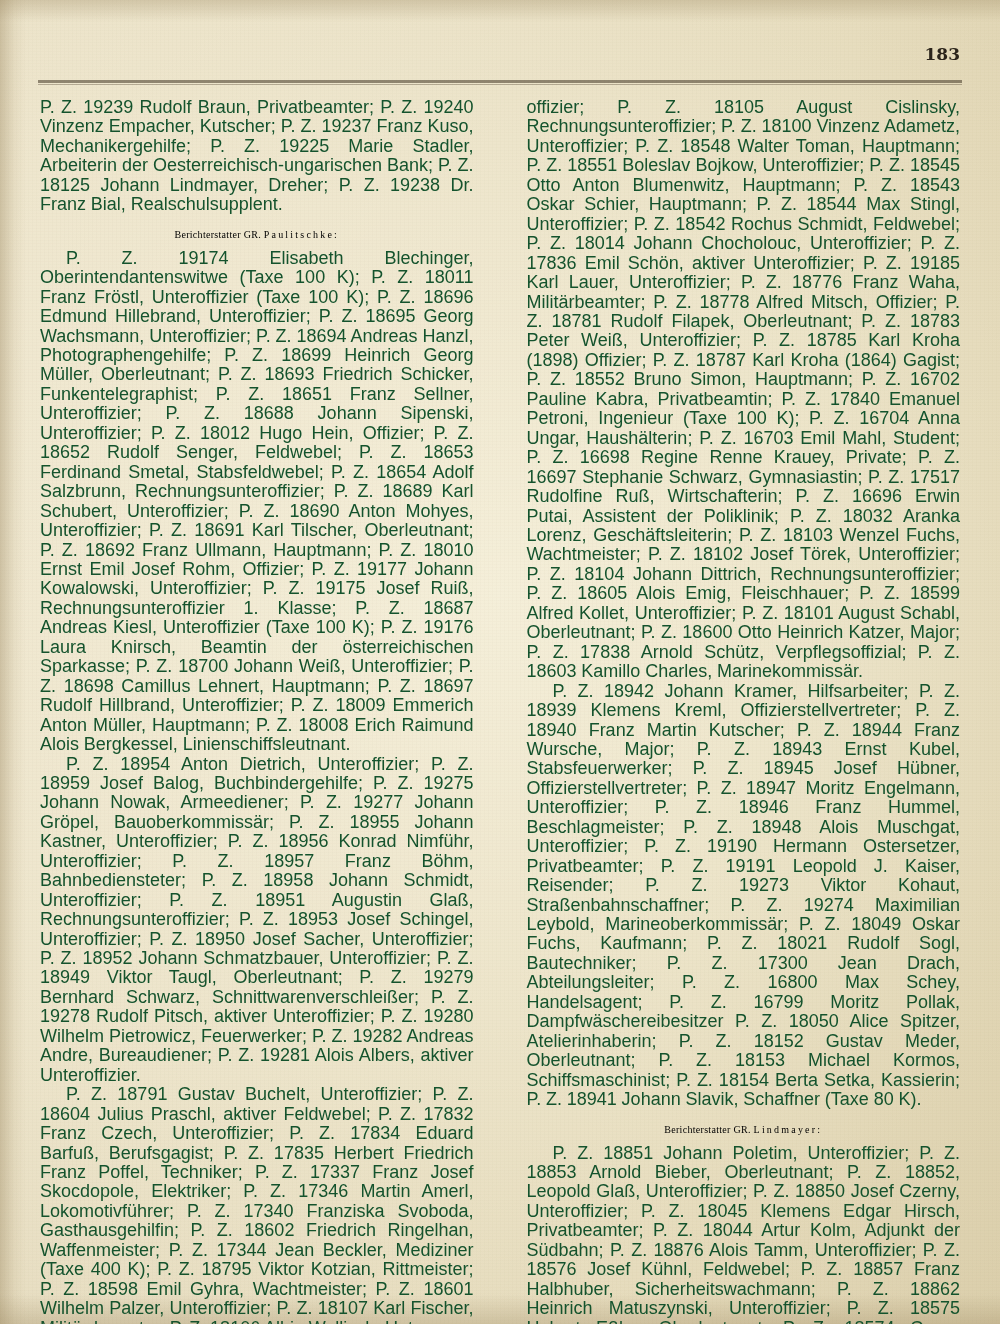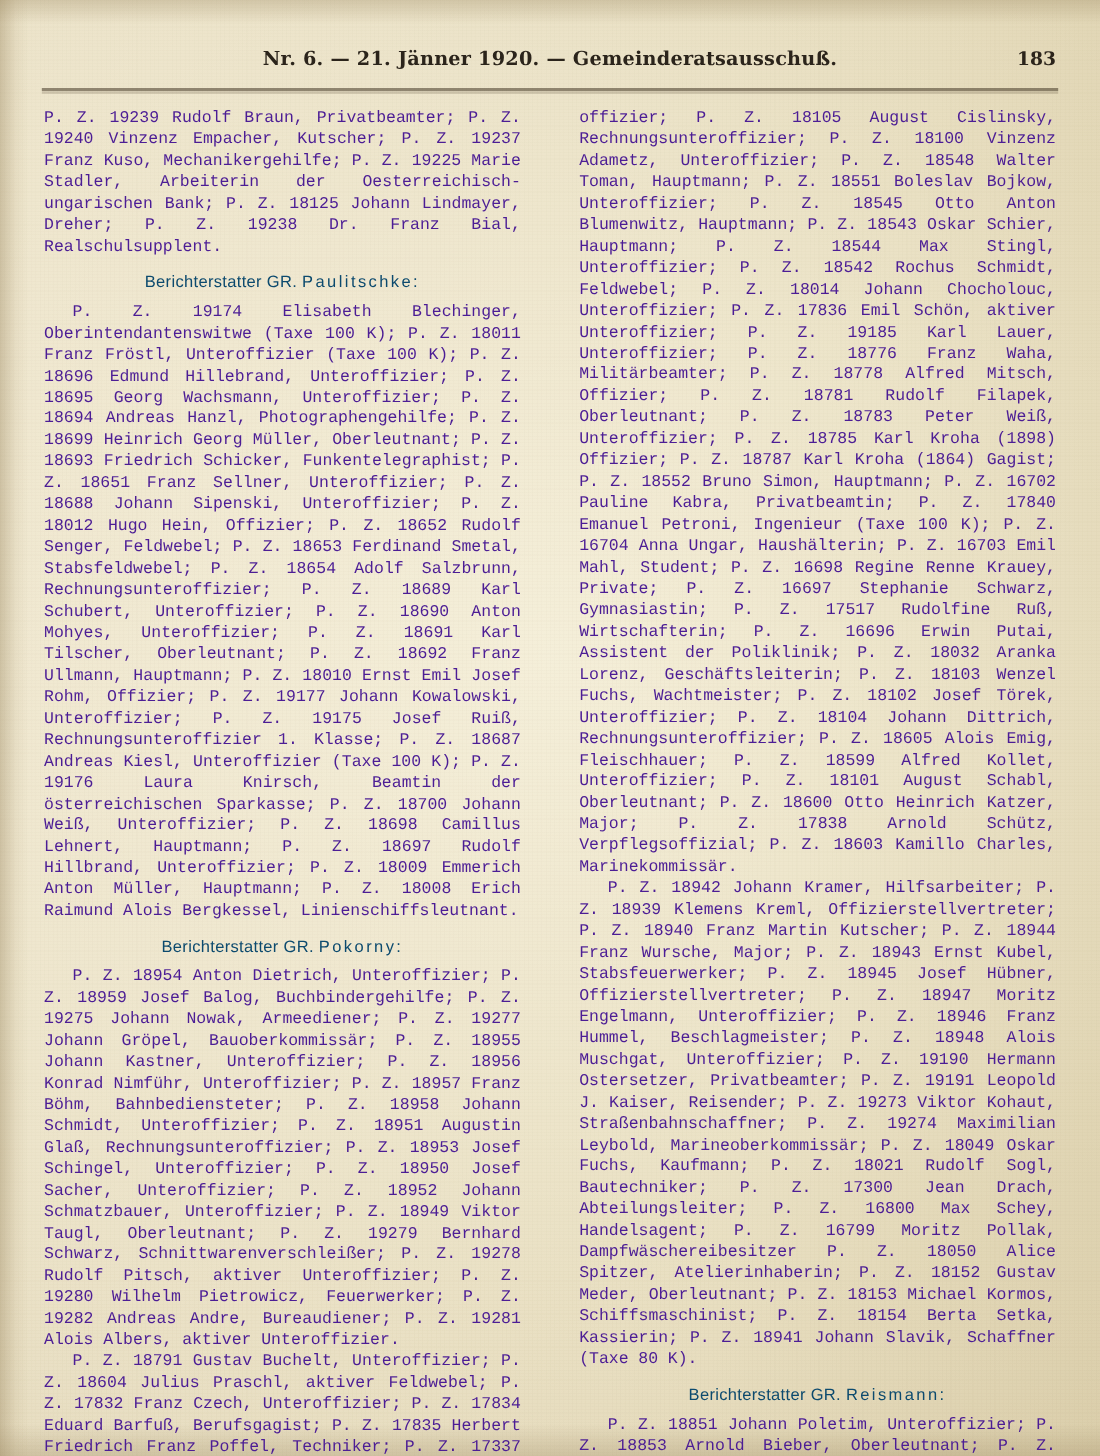--- a/index.html
+++ b/index.html
@@ -117,70 +117,68 @@
   .col {
     width: 447px;
     position: relative;
   }
   .col-rule {
     width: 1px;
     background: rgba(90,75,50,0.0);
   }
   p.para {
     margin: 0 0 0 0;
-    font-family: Liberation Mono, monospace;
-    font-size: 15px;
+    font-family: Liberation Sans, sans-serif;
+    font-size: 18px;
     line-height: 19.45px;
     text-align: justify;
     text-justify: inter-word;
     text-indent: 26px;
-    color: #4c1d95;
+    color: #14532d;
     hyphens: none;
     word-spacing: -0.2px;
   }
   p.para.noindent { text-indent: 0; }
   .subhead {
     margin: 14px 0 9px 0;
     text-align: center;
-    font-family: Liberation Sans, sans-serif;
-    font-size: 15px;
+    font-family: Liberation Serif, serif;
+    font-size: 10px;
     letter-spacing: 0.3px;
-    color: #0c4a6e;
+    color: #000000;
   }
   .subhead .spaced {
     letter-spacing: 2.2px;
   }
 </style>
 </head>
 <body>
 
 <div class="page"></div>
 <div class="edge-left"></div>
 <div class="edge-top"></div>
 <div class="edge-bottom"></div>
 
 <div class="content">
 
   <div class="header">
-    <div class="header-title">Nr. 6. — 21. Jänner 1920. — Gemeinderatsausschuß.</div>
     <div class="header-page">183</div>
   </div>
   <div class="header-rule"></div>
 
   <div class="columns">
     <div class="col" id="col-left">
         <p class="para noindent">P. Z. 19239 Rudolf Braun, Privatbeamter; P. Z. 19240 Vinzenz Empacher, Kutscher; P. Z. 19237 Franz Kuso, Mechanikergehilfe; P. Z. 19225 Marie Stadler, Arbeiterin der Oesterreichisch-ungarischen Bank; P. Z. 18125 Johann Lindmayer, Dreher; P. Z. 19238 Dr. Franz Bial, Realschulsupplent.</p>
         <div class="subhead"><span>Berichterstatter GR. </span><span class="spaced">Paulitschke:</span></div>
         <p class="para">P. Z. 19174 Elisabeth Blechinger, Oberintendantenswitwe (Taxe 100 K); P. Z. 18011 Franz Fröstl, Unteroffizier (Taxe 100 K); P. Z. 18696 Edmund Hillebrand, Unteroffizier; P. Z. 18695 Georg Wachsmann, Unteroffizier; P. Z. 18694 Andreas Hanzl, Photographengehilfe; P. Z. 18699 Heinrich Georg Müller, Oberleutnant; P. Z. 18693 Friedrich Schicker, Funkentelegraphist; P. Z. 18651 Franz Sellner, Unteroffizier; P. Z. 18688 Johann Sipenski, Unteroffizier; P. Z. 18012 Hugo Hein, Offizier; P. Z. 18652 Rudolf Senger, Feldwebel; P. Z. 18653 Ferdinand Smetal, Stabsfeldwebel; P. Z. 18654 Adolf Salzbrunn, Rechnungsunteroffizier; P. Z. 18689 Karl Schubert, Unteroffizier; P. Z. 18690 Anton Mohyes, Unteroffizier; P. Z. 18691 Karl Tilscher, Oberleutnant; P. Z. 18692 Franz Ullmann, Hauptmann; P. Z. 18010 Ernst Emil Josef Rohm, Offizier; P. Z. 19177 Johann Kowalowski, Unteroffizier; P. Z. 19175 Josef Ruiß, Rechnungsunteroffizier 1. Klasse; P. Z. 18687 Andreas Kiesl, Unteroffizier (Taxe 100 K); P. Z. 19176 Laura Knirsch, Beamtin der österreichischen Sparkasse; P. Z. 18700 Johann Weiß, Unteroffizier; P. Z. 18698 Camillus Lehnert, Hauptmann; P. Z. 18697 Rudolf Hillbrand, Unteroffizier; P. Z. 18009 Emmerich Anton Müller, Hauptmann; P. Z. 18008 Erich Raimund Alois Bergkessel, Linienschiffsleutnant.</p>
-        <div class="subhead"><span>Berichterstatter GR. </span><span class="spaced">Pokorny:</span></div>
         <p class="para">P. Z. 18954 Anton Dietrich, Unteroffizier; P. Z. 18959 Josef Balog, Buchbindergehilfe; P. Z. 19275 Johann Nowak, Armeediener; P. Z. 19277 Johann Gröpel, Bauoberkommissär; P. Z. 18955 Johann Kastner, Unteroffizier; P. Z. 18956 Konrad Nimführ, Unteroffizier; P. Z. 18957 Franz Böhm, Bahnbediensteter; P. Z. 18958 Johann Schmidt, Unteroffizier; P. Z. 18951 Augustin Glaß, Rechnungsunteroffizier; P. Z. 18953 Josef Schingel, Unteroffizier; P. Z. 18950 Josef Sacher, Unteroffizier; P. Z. 18952 Johann Schmatzbauer, Unteroffizier; P. Z. 18949 Viktor Taugl, Oberleutnant; P. Z. 19279 Bernhard Schwarz, Schnittwarenverschleißer; P. Z. 19278 Rudolf Pitsch, aktiver Unteroffizier; P. Z. 19280 Wilhelm Pietrowicz, Feuerwerker; P. Z. 19282 Andreas Andre, Bureaudiener; P. Z. 19281 Alois Albers, aktiver Unteroffizier.</p>
         <p class="para">P. Z. 18791 Gustav Buchelt, Unteroffizier; P. Z. 18604 Julius Praschl, aktiver Feldwebel; P. Z. 17832 Franz Czech, Unteroffizier; P. Z. 17834 Eduard Barfuß, Berufsgagist; P. Z. 17835 Herbert Friedrich Franz Poffel, Techniker; P. Z. 17337 Franz Josef Skocdopole, Elektriker; P. Z. 17346 Martin Amerl, Lokomotivführer; P. Z. 17340 Franziska Svoboda, Gasthausgehilfin; P. Z. 18602 Friedrich Ringelhan, Waffenmeister; P. Z. 17344 Jean Beckler, Mediziner (Taxe 400 K); P. Z. 18795 Viktor Kotzian, Rittmeister; P. Z. 18598 Emil Gyhra, Wachtmeister; P. Z. 18601 Wilhelm Palzer, Unteroffizier; P. Z. 18107 Karl Fischer, Militär-beamter; P. Z. 18106 Albin Wallisch, Unter-</p>
       </div>
     <div class="col-rule"></div>
     <div class="col" id="col-right">
         <p class="para noindent">offizier; P. Z. 18105 August Cislinsky, Rechnungsunteroffizier; P. Z. 18100 Vinzenz Adametz, Unteroffizier; P. Z. 18548 Walter Toman, Hauptmann; P. Z. 18551 Boleslav Bojkow, Unteroffizier; P. Z. 18545 Otto Anton Blumenwitz, Hauptmann; P. Z. 18543 Oskar Schier, Hauptmann; P. Z. 18544 Max Stingl, Unteroffizier; P. Z. 18542 Rochus Schmidt, Feldwebel; P. Z. 18014 Johann Chocholouc, Unteroffizier; P. Z. 17836 Emil Schön, aktiver Unteroffizier; P. Z. 19185 Karl Lauer, Unteroffizier; P. Z. 18776 Franz Waha, Militärbeamter; P. Z. 18778 Alfred Mitsch, Offizier; P. Z. 18781 Rudolf Filapek, Oberleutnant; P. Z. 18783 Peter Weiß, Unteroffizier; P. Z. 18785 Karl Kroha (1898) Offizier; P. Z. 18787 Karl Kroha (1864) Gagist; P. Z. 18552 Bruno Simon, Hauptmann; P. Z. 16702 Pauline Kabra, Privatbeamtin; P. Z. 17840 Emanuel Petroni, Ingenieur (Taxe 100 K); P. Z. 16704 Anna Ungar, Haushälterin; P. Z. 16703 Emil Mahl, Student; P. Z. 16698 Regine Renne Krauey, Private; P. Z. 16697 Stephanie Schwarz, Gymnasiastin; P. Z. 17517 Rudolfine Ruß, Wirtschafterin; P. Z. 16696 Erwin Putai, Assistent der Poliklinik; P. Z. 18032 Aranka Lorenz, Geschäftsleiterin; P. Z. 18103 Wenzel Fuchs, Wachtmeister; P. Z. 18102 Josef Törek, Unteroffizier; P. Z. 18104 Johann Dittrich, Rechnungsunteroffizier; P. Z. 18605 Alois Emig, Fleischhauer; P. Z. 18599 Alfred Kollet, Unteroffizier; P. Z. 18101 August Schabl, Oberleutnant; P. Z. 18600 Otto Heinrich Katzer, Major; P. Z. 17838 Arnold Schütz, Verpflegsoffizial; P. Z. 18603 Kamillo Charles, Marinekommissär.</p>
         <p class="para">P. Z. 18942 Johann Kramer, Hilfsarbeiter; P. Z. 18939 Klemens Kreml, Offizierstellvertreter; P. Z. 18940 Franz Martin Kutscher; P. Z. 18944 Franz Wursche, Major; P. Z. 18943 Ernst Kubel, Stabsfeuerwerker; P. Z. 18945 Josef Hübner, Offizierstellvertreter; P. Z. 18947 Moritz Engelmann, Unteroffizier; P. Z. 18946 Franz Hummel, Beschlagmeister; P. Z. 18948 Alois Muschgat, Unteroffizier; P. Z. 19190 Hermann Ostersetzer, Privatbeamter; P. Z. 19191 Leopold J. Kaiser, Reisender; P. Z. 19273 Viktor Kohaut, Straßenbahnschaffner; P. Z. 19274 Maximilian Leybold, Marineoberkommissär; P. Z. 18049 Oskar Fuchs, Kaufmann; P. Z. 18021 Rudolf Sogl, Bautechniker; P. Z. 17300 Jean Drach, Abteilungsleiter; P. Z. 16800 Max Schey, Handelsagent; P. Z. 16799 Moritz Pollak, Dampfwäschereibesitzer P. Z. 18050 Alice Spitzer, Atelierinhaberin; P. Z. 18152 Gustav Meder, Oberleutnant; P. Z. 18153 Michael Kormos, Schiffsmaschinist; P. Z. 18154 Berta Setka, Kassierin; P. Z. 18941 Johann Slavik, Schaffner (Taxe 80 K).</p>
-        <div class="subhead"><span>Berichterstatter GR. </span><span class="spaced">Reismann:</span></div>
+        <div class="subhead"><span>Berichterstatter GR. </span><span class="spaced">Lindmayer:</span></div>
         <p class="para">P. Z. 18851 Johann Poletim, Unteroffizier; P. Z. 18853 Arnold Bieber, Oberleutnant; P. Z. 18852, Leopold Glaß, Unteroffizier; P. Z. 18850 Josef Czerny, Unteroffizier; P. Z. 18045 Klemens Edgar Hirsch, Privatbeamter; P. Z. 18044 Artur Kolm, Adjunkt der Südbahn; P. Z. 18876 Alois Tamm, Unteroffizier; P. Z. 18576 Josef Kühnl, Feldwebel; P. Z. 18857 Franz Halbhuber, Sicherheitswachmann; P. Z. 18862 Heinrich Matuszynski, Unteroffizier; P. Z. 18575 Hubert Eßler, Oberleutnant; P. Z. 18574 Georg Meizner, Hauptmannauditor; P. Z. 19229 Rudolf Simek, Schaffner der städtischen Straßenbahnen; P. Z. 18854 Adolf Lichtblau, Hauptmann; P. Z. 18855 Heinrich Janele, Unter-</p>
       </div>
   </div>
 
 </div>
 
 </body></html>

